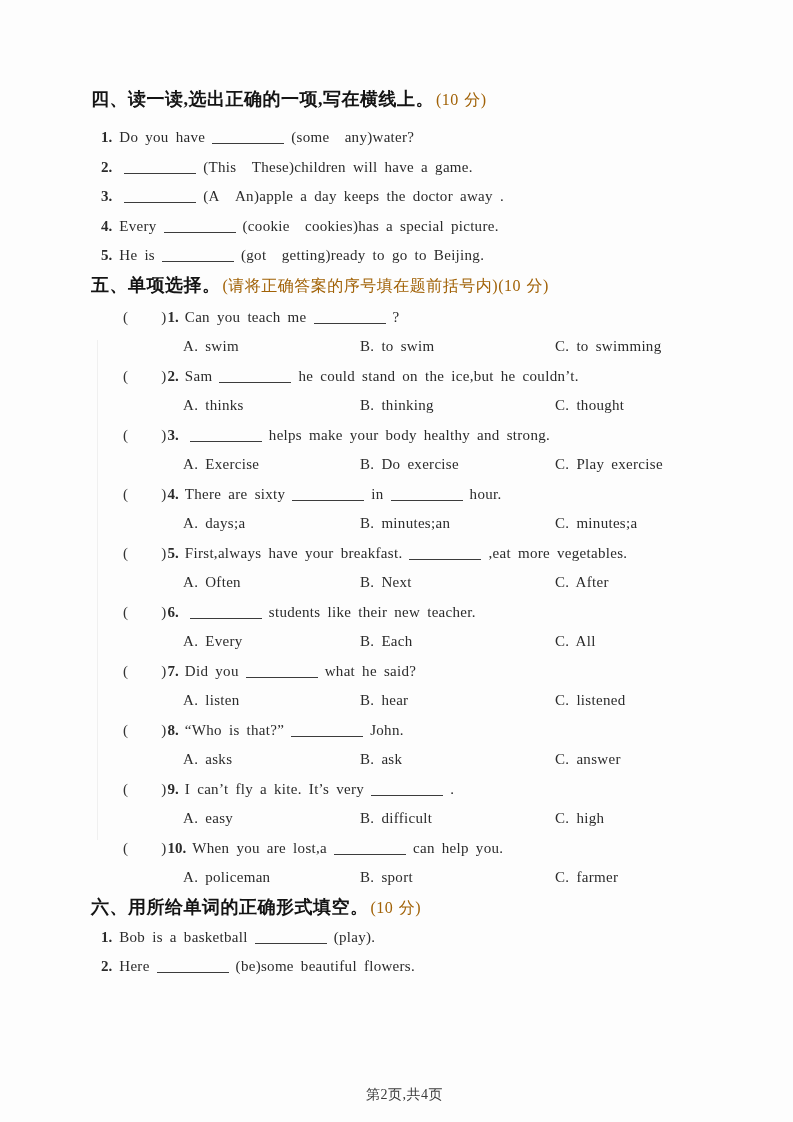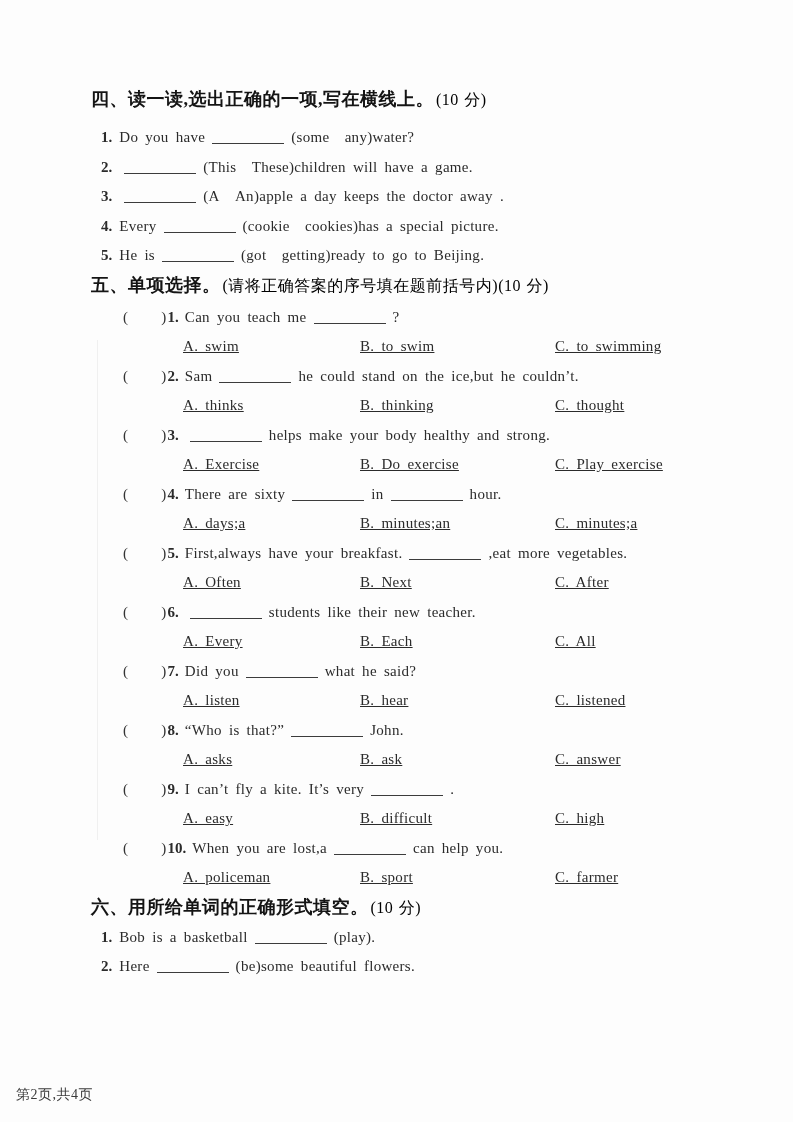--- a/index.html
+++ b/index.html
@@ -23,21 +23,21 @@
   }
   .sec-title{
     margin:0 0 15px 0;
     font-size:18px;line-height:22px;
     font-weight:700;
     color:#141414;
     letter-spacing:0.5px;
     word-spacing:1px;
   }
   .sec-title .t{font-family:Liberation Serif, serif;font-weight:700;}
-  .sec-title .n{font-weight:400;font-size:16px;color:#000000;margin-left:2px;}
+  .sec-title .n{font-weight:400;font-size:16px;color:#a16207;margin-left:2px;}
   .sec5-title{margin-bottom:9px;}
   .sec6-title{margin-bottom:7px;}
   .line{line-height:22px;margin-bottom:7.5px;white-space:nowrap;}
   .fill .line{margin-left:10px;}
   .num{font-weight:700;margin-right:6px;letter-spacing:0;}
   .seg{margin:0 1px;}
   .blank{
     display:inline-block;
     width:72px;height:15px;
     border-bottom:1px solid #3c3c3c;
@@ -46,25 +46,25 @@
   }
   .mcq-q{margin-left:32px;}
   .paren{color:#333;}
   .paren-close{margin-left:33px;color:#333;}
   .mcq-q .num{margin:0 5px 0 1px;}
   .options{
     display:grid;
     grid-template-columns:177px 195px auto;
     padding-left:92px;
   }
-  .opt{display:block;text-decoration:underline;}
+  .opt{display:block;}
   .page-footer{
     position:absolute;
     left:16px;right:0;bottom:18px;
-    text-align:left;
+    text-align:center;
     font-size:14px;
     color:#3a3a3a;
     letter-spacing:0.5px;
     word-spacing:0;
   }
 </style>
 </head>
 <body>
 
 <div class="page">

